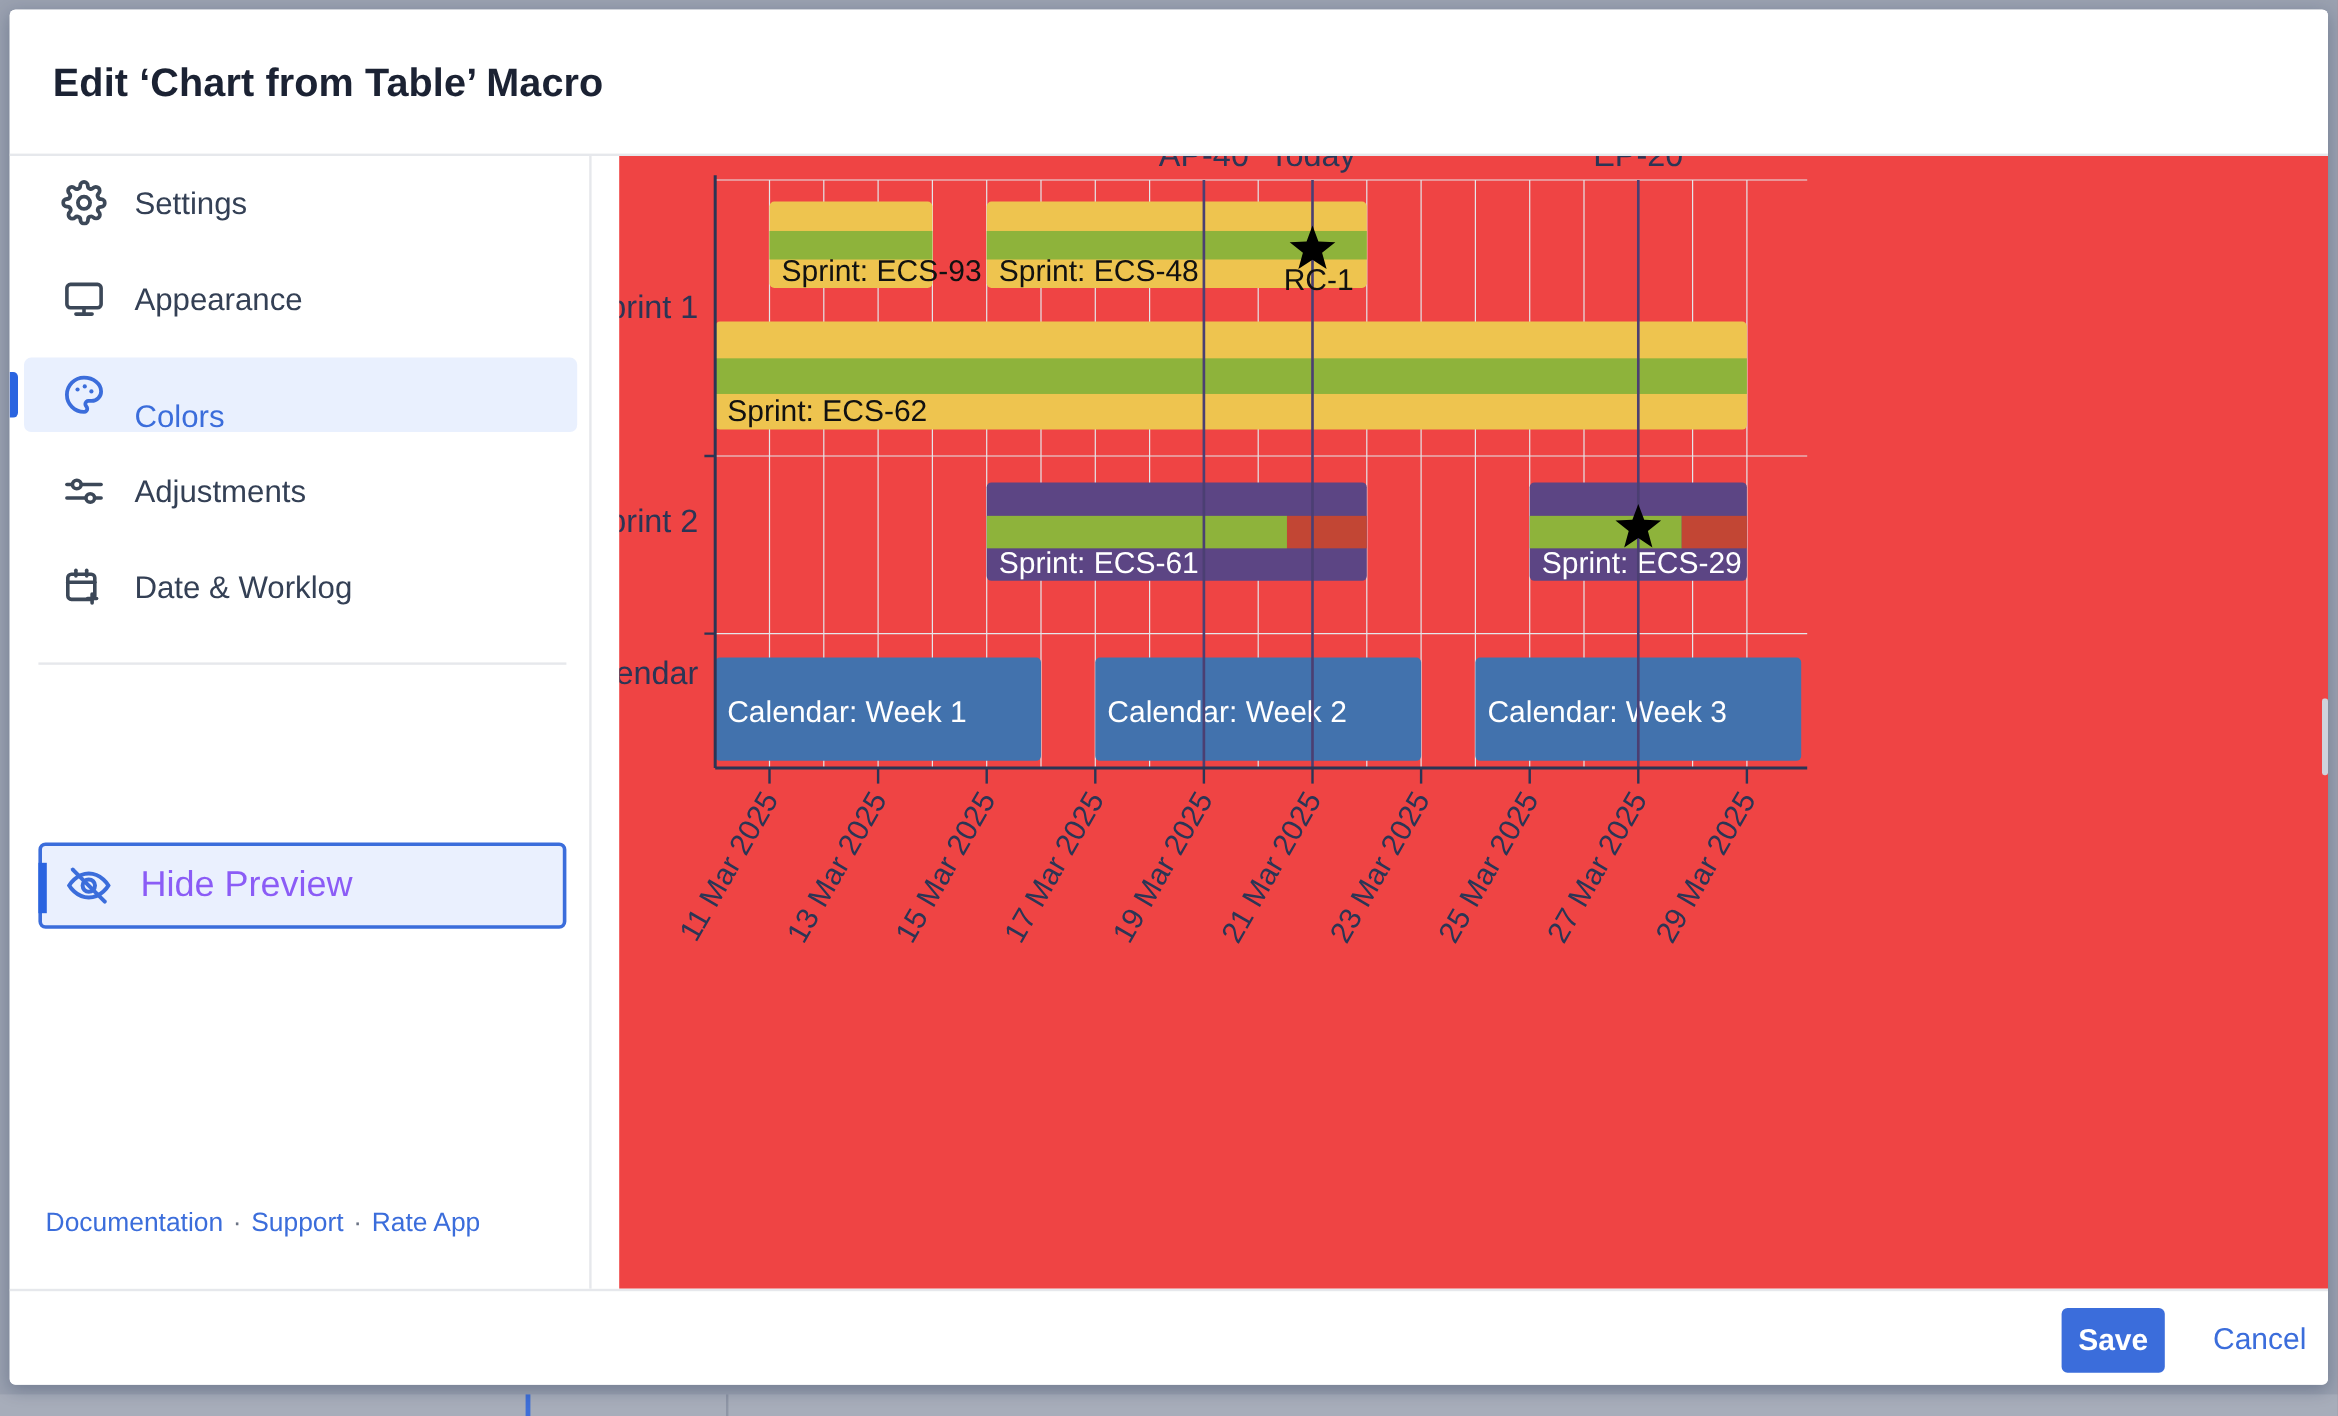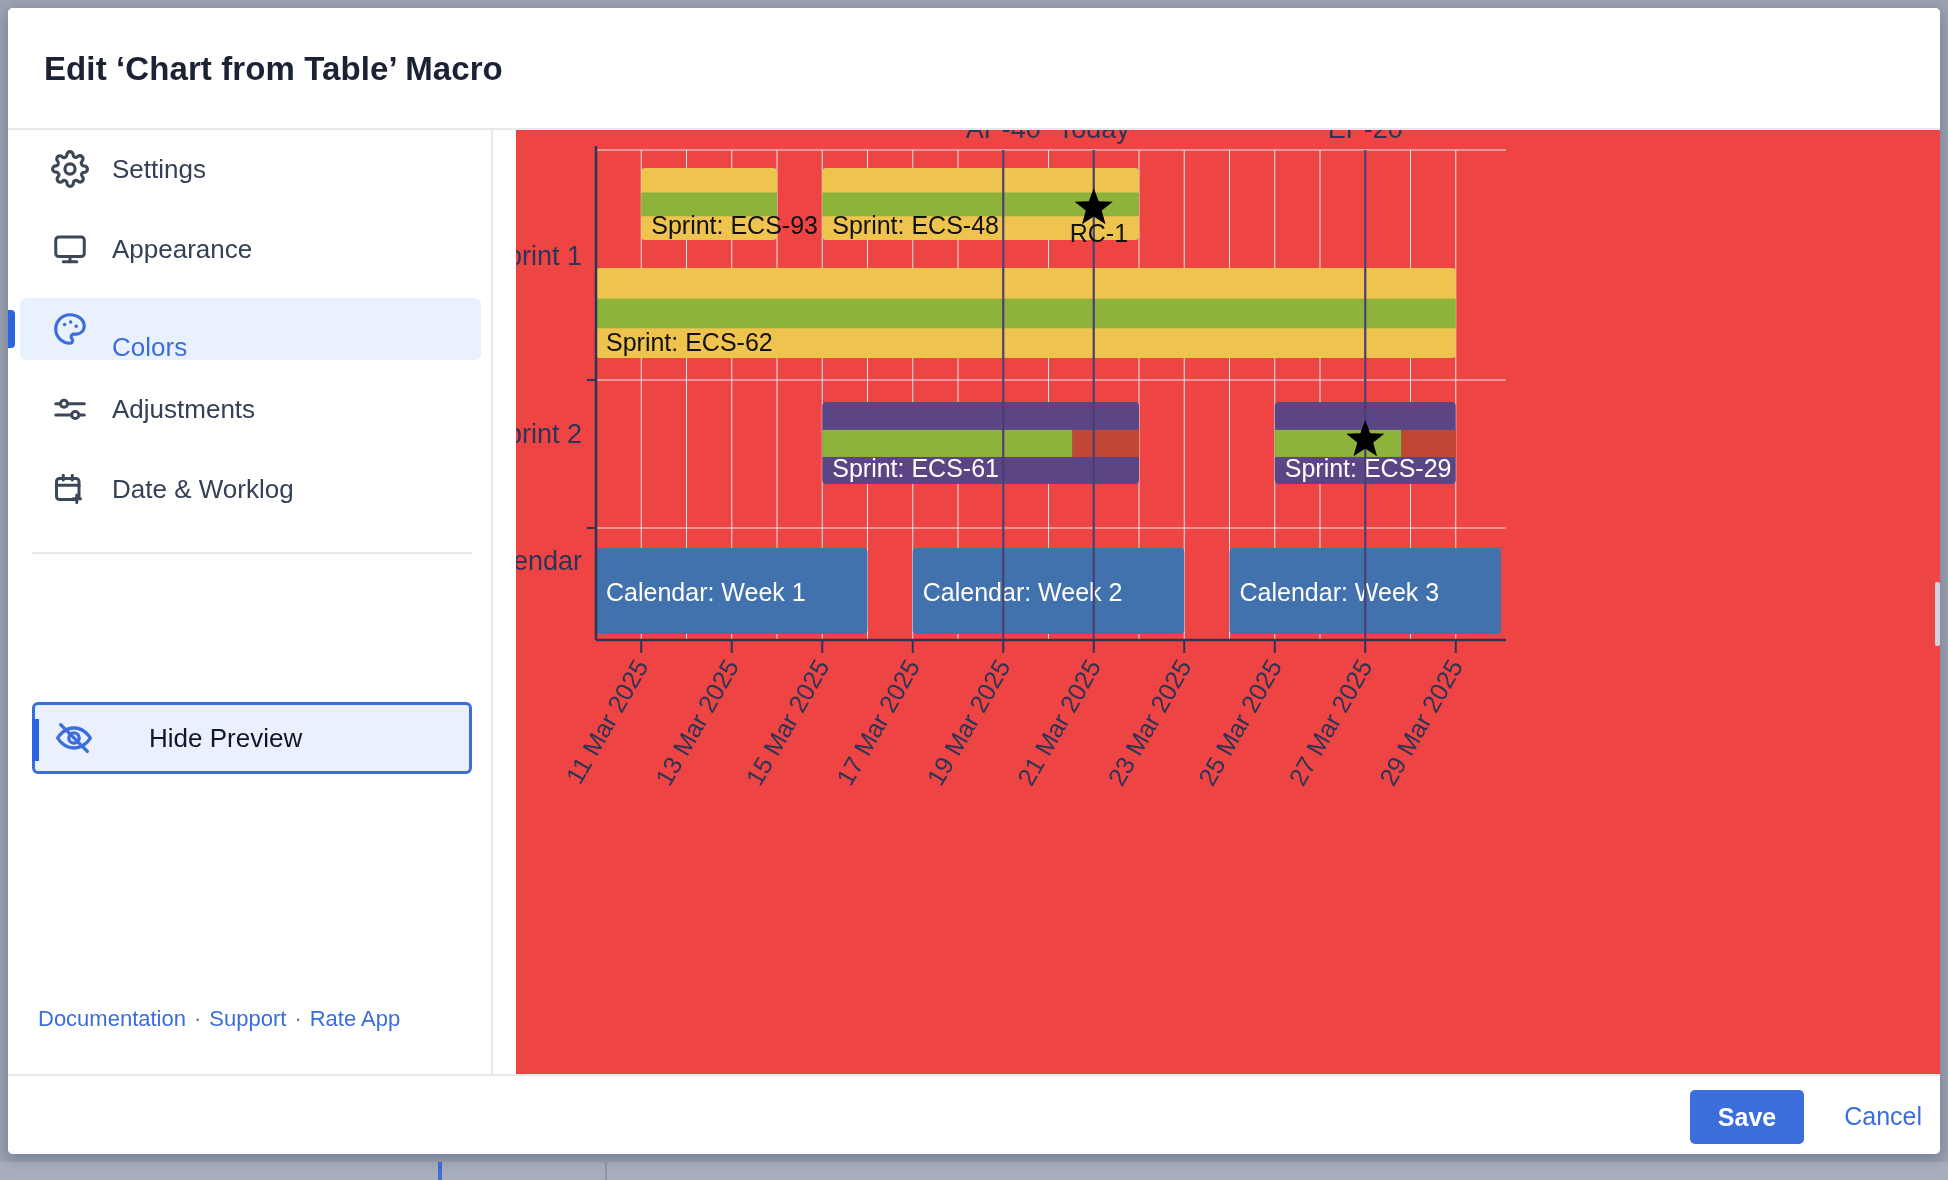--- a/index.html
+++ b/index.html
@@ -98,21 +98,21 @@
     display: flex; align-items: center; padding-left: 18px;
     border: 3px solid #3b6ddb; border-radius: 6px;
     background: #eaf0fe; cursor: pointer;
   }
   .hide-preview::before {
     content: ""; position: absolute; left: -3px; top: 14px;
     width: 7px; height: 42px; background: #2a64e0;
   }
   .hide-preview .nav-icon { width: 42px; height: 42px;
     display: flex; align-items: center; justify-content: center; margin-right: 22px; }
-  .hide-preview .nav-label { font-size: 26px; color: #0f172a; margin-left: 32px; }
+  .hide-preview .nav-label { font-size: 30px; color: #8b5cf6; }
 
   .footer-links {
     position: absolute; left: 30px; bottom: 42px;
     font-size: 22px; color: #3b6ddb;
   }
   .footer-links a { color: #3b6ddb; text-decoration: none; cursor: pointer; }
   .footer-links .sep { color: #6b7384; margin: 0 8px; }
 
   
   .chart-pane {
@@ -122,21 +122,21 @@
   }
   .chart-svg { position: absolute; left: 0; top: 0; }
 
   
   .dlg-footer {
     position: absolute; left: 0; bottom: 0; width: 100%; height: 80px;
     border-top: 2px solid #e6e8ec; background: #fff;
   }
   .btn-save {
     position: absolute; right: 136px; top: 14px;
-    width: 114px; height: 54px;
+    width: 86px; height: 54px;
     background: #3b6ddb; color: #fff;
     border: none; border-radius: 5px;
     font-size: 25px; font-weight: bold;
     font-family: "Liberation Sans", sans-serif;
     cursor: pointer;
   }
   .btn-cancel {
     position: absolute; right: 18px; top: 26px;
     font-size: 25px; color: #3b6ddb; cursor: pointer; margin-left: 38px;
   }

